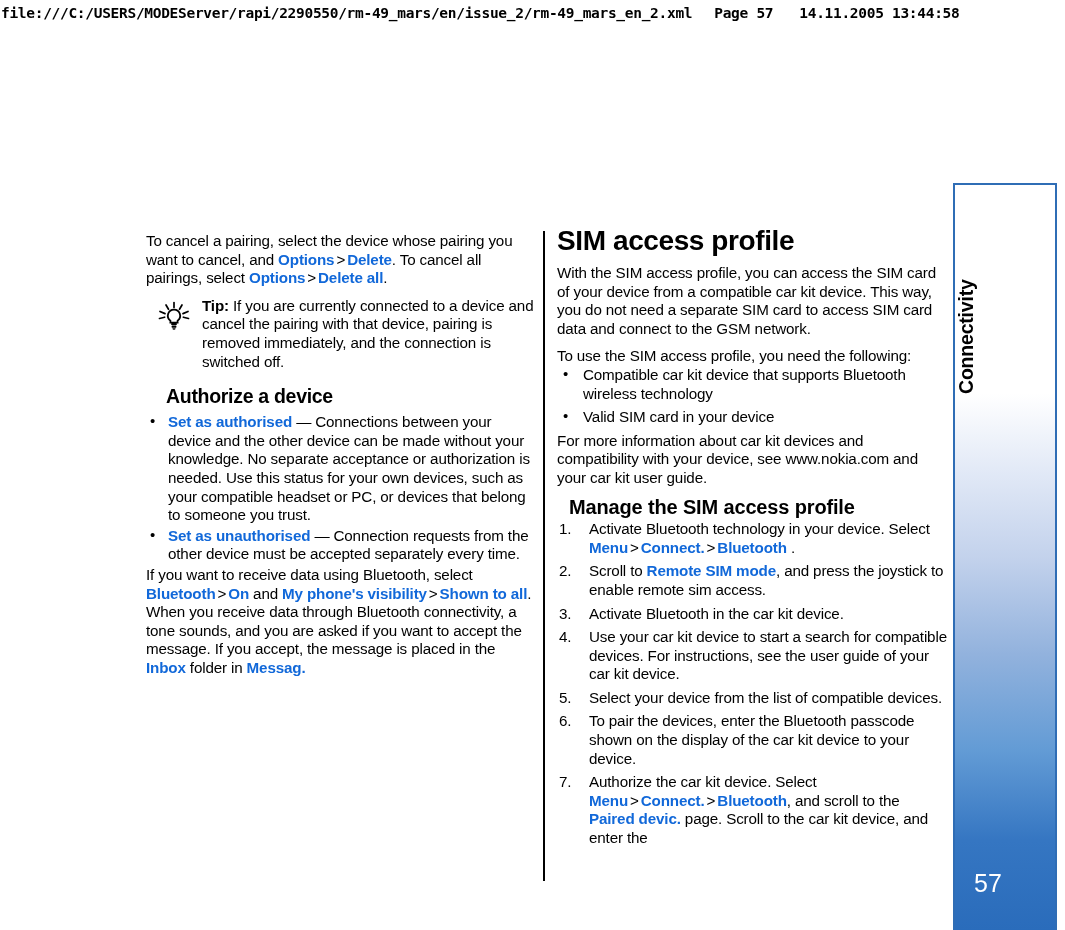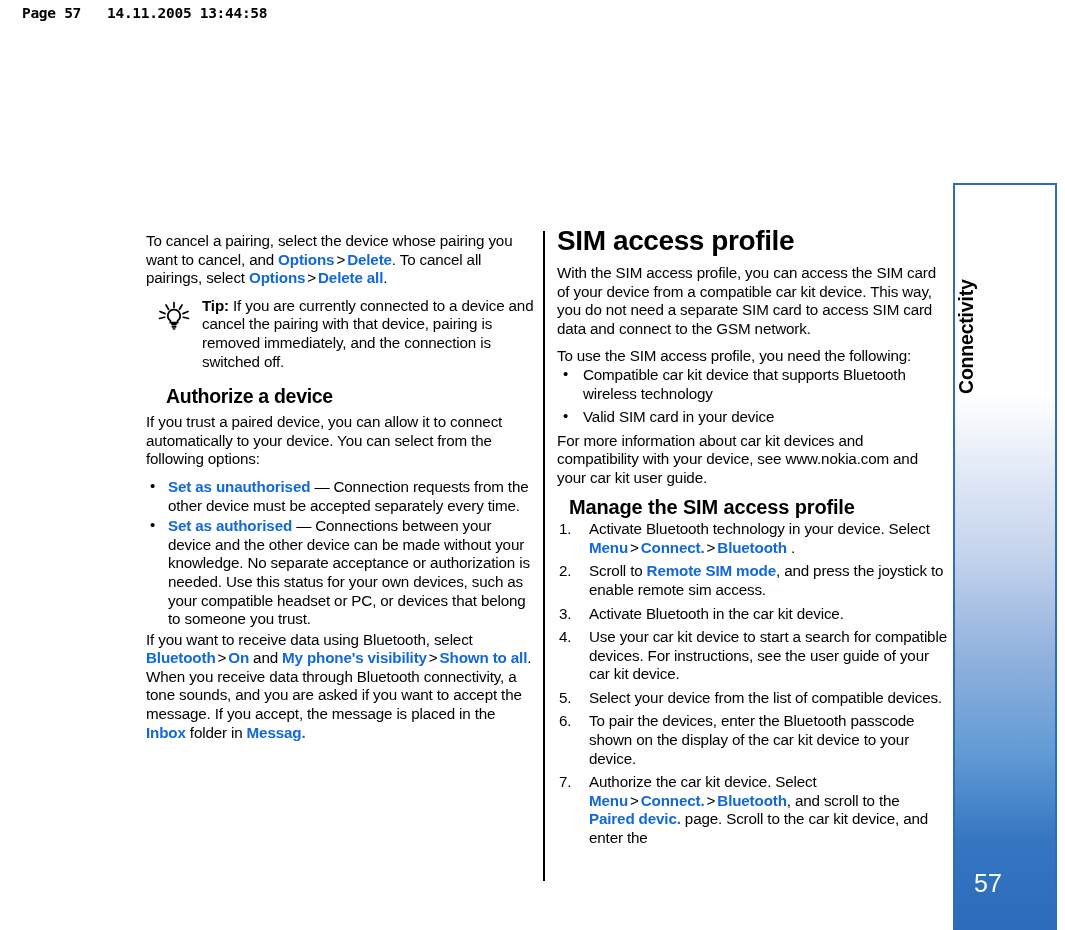--- a/index.html
+++ b/index.html
@@ -166,20 +166,21 @@
     color: #ffffff;
     font-size: 25px;
     font-weight: normal;
     letter-spacing: 0px;
   }
 </style>
 </head>
 <body>
 
 <div class="print-header">
+  <span class="url">file:///C:/USERS/MODEServer/rapi/2290550/rm-49_mars/en/issue_2/rm-49_mars_en_2.xml</span>
   <span class="pageno">Page 57</span>
   <span class="stamp">14.11.2005 13:44:58</span>
 </div>
 
 <div class="page">
 
   <div class="col-divider"></div>
 
   <div class="col col-left">
 
@@ -200,25 +201,24 @@
           <path d="M17 8.6 a6.1 6.1 0 0 0 -3.6 11.05 v1.9 h7.2 v-1.9 A6.1 6.1 0 0 0 17 8.6 z" fill="none" stroke="#000" stroke-width="1.8"></path>
           <rect x="14.2" y="21.9" width="5.6" height="2.2" rx="0.6" fill="#000"></rect>
           <rect x="14.6" y="24.6" width="4.8" height="2.1" rx="0.6" fill="#000"></rect>
           <path d="M15.4 27.2 h3.2 a1.6 1.6 0 0 1 -3.2 0 z" fill="#000"></path>
         </svg>
       </div>
       <div class="tip-body"><b>Tip:</b><span> If you are currently connected to a device and cancel the pairing with that device, pairing is removed immediately, and the connection is switched off.</span></div>
     </div>
 
     <h2 class="first">Authorize a device</h2>
-    <p>If you trust a paired device, you can allow it to connect automatically to your device. You can select from the following options:</p>
 
     <ul class="bullets">
+      <li><span class="lnk">Set as authorised</span><span> — Connections between your device and the other device can be made without your knowledge. No separate acceptance or authorization is needed. Use this status for your own devices, such as your compatible headset or PC, or devices that belong to someone you trust.</span></li>
       <li><span class="lnk">Set as unauthorised</span><span> — Connection requests from the other device must be accepted separately every time.</span></li>
-      <li><span class="lnk">Set as authorised</span><span> — Connections between your device and the other device can be made without your knowledge. No separate acceptance or authorization is needed. Use this status for your own devices, such as your compatible headset or PC, or devices that belong to someone you trust.</span></li>
     </ul>
 
     <p><span>If you want to receive data using Bluetooth, select </span><span class="lnk">Bluetooth</span><span class="gt">&gt;</span><span class="lnk">On</span><span> and </span><span class="lnk">My phone's visibility</span><span class="gt">&gt;</span><span class="lnk">Shown to all</span><span>. When you receive data through Bluetooth connectivity, a tone sounds, and you are asked if you want to accept the message. If you accept, the message is placed in the </span><span class="lnk">Inbox</span><span> folder in </span><span class="lnk">Messag.</span><span></span></p>
   </div>
 
   <div class="col col-right">
 
     <h1>SIM access profile</h1>
     <p>With the SIM access profile, you can access the SIM card of your device from a compatible car kit device. This way, you do not need a separate SIM card to access SIM card data and connect to the GSM network.</p>
     <p class="tight">To use the SIM access profile, you need the following:</p>

